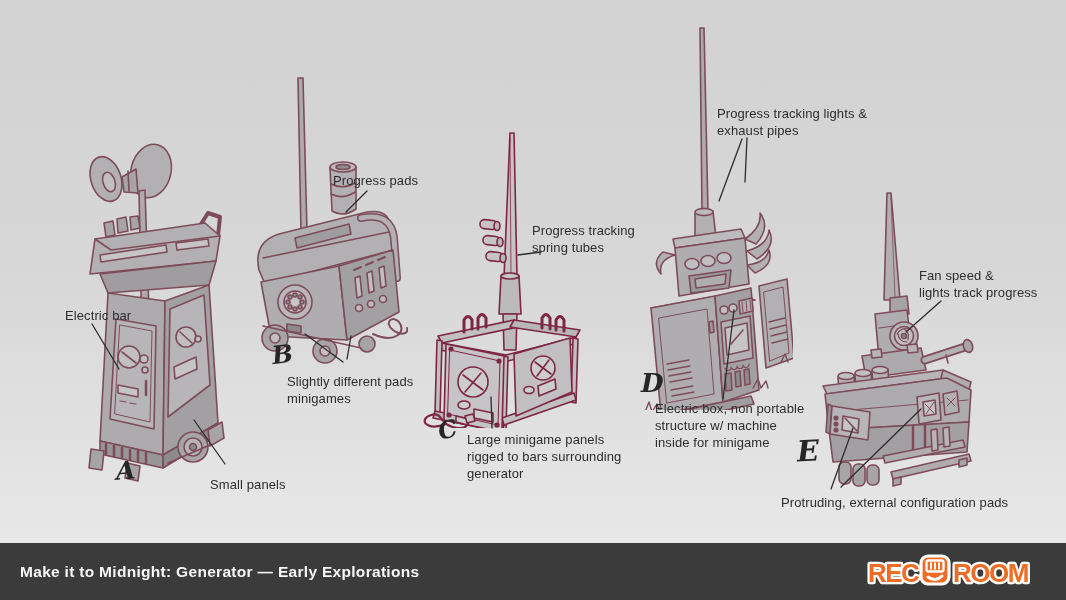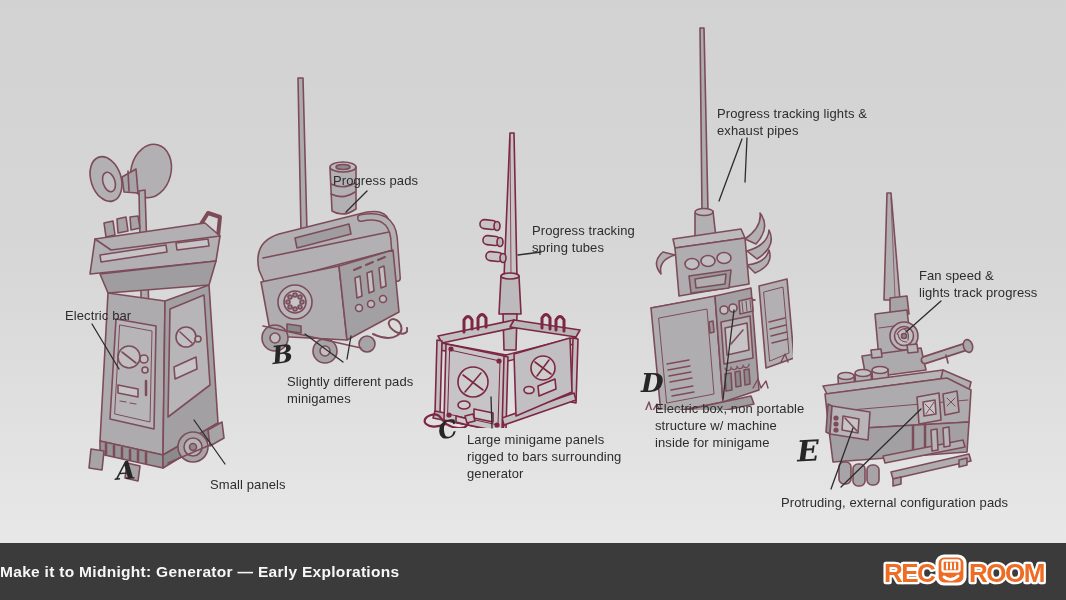--- a/index.html
+++ b/index.html
@@ -7,22 +7,22 @@
   body{width:1066px;height:600px;overflow:hidden;font-family:"Liberation Sans",sans-serif;}
   .stage{position:relative;width:1066px;height:600px;
          background:linear-gradient(180deg,#d2d2d2 0%,#d7d7d7 45%,#e4e4e4 80%,#ebebeb 100%);}
   .sketch{position:absolute;}
   .sketch g{stroke:var(--plum);stroke-width:1.6;stroke-linejoin:round;stroke-linecap:round;}
   .sketch.crim g{stroke:var(--crim);}
   .lines{position:absolute;left:0;top:0;pointer-events:none;}
   .lbl{position:absolute;font-size:13px;line-height:1.3;color:var(--ink);white-space:pre-line;letter-spacing:.1px;}
   .letter{position:absolute;font-family:"DejaVu Serif",serif;font-style:italic;font-weight:bold;color:#262626;}
   .footer{position:absolute;left:0;bottom:0;width:1066px;height:57px;background:#3b3b3b;display:flex;align-items:center;justify-content:space-between;}
-  .footer-title{color:#f7f7f7;font-weight:bold;font-size:15.5px;letter-spacing:.3px;}
-  .logo{padding-right:13px;display:flex;align-items:center;}
+  .footer-title{color:#f7f7f7;font-weight:bold;font-size:15.5px;letter-spacing:.3px;padding-left:20px;}
+  .logo{padding-right:29px;display:flex;align-items:center;}
   .logotext{font-family:"Liberation Sans",sans-serif;font-weight:bold;font-size:26px;letter-spacing:-1.5px;
             paint-order:stroke;stroke:#ffffff;stroke-width:4.5px;stroke-linejoin:round;}
 </style>
 </head>
 <body>
 
 <div class="stage">
 
   <svg class="sketch" style="left:70px;top:133px" width="170" height="360" viewBox="0 0 170 360">
     <g fill="none">

